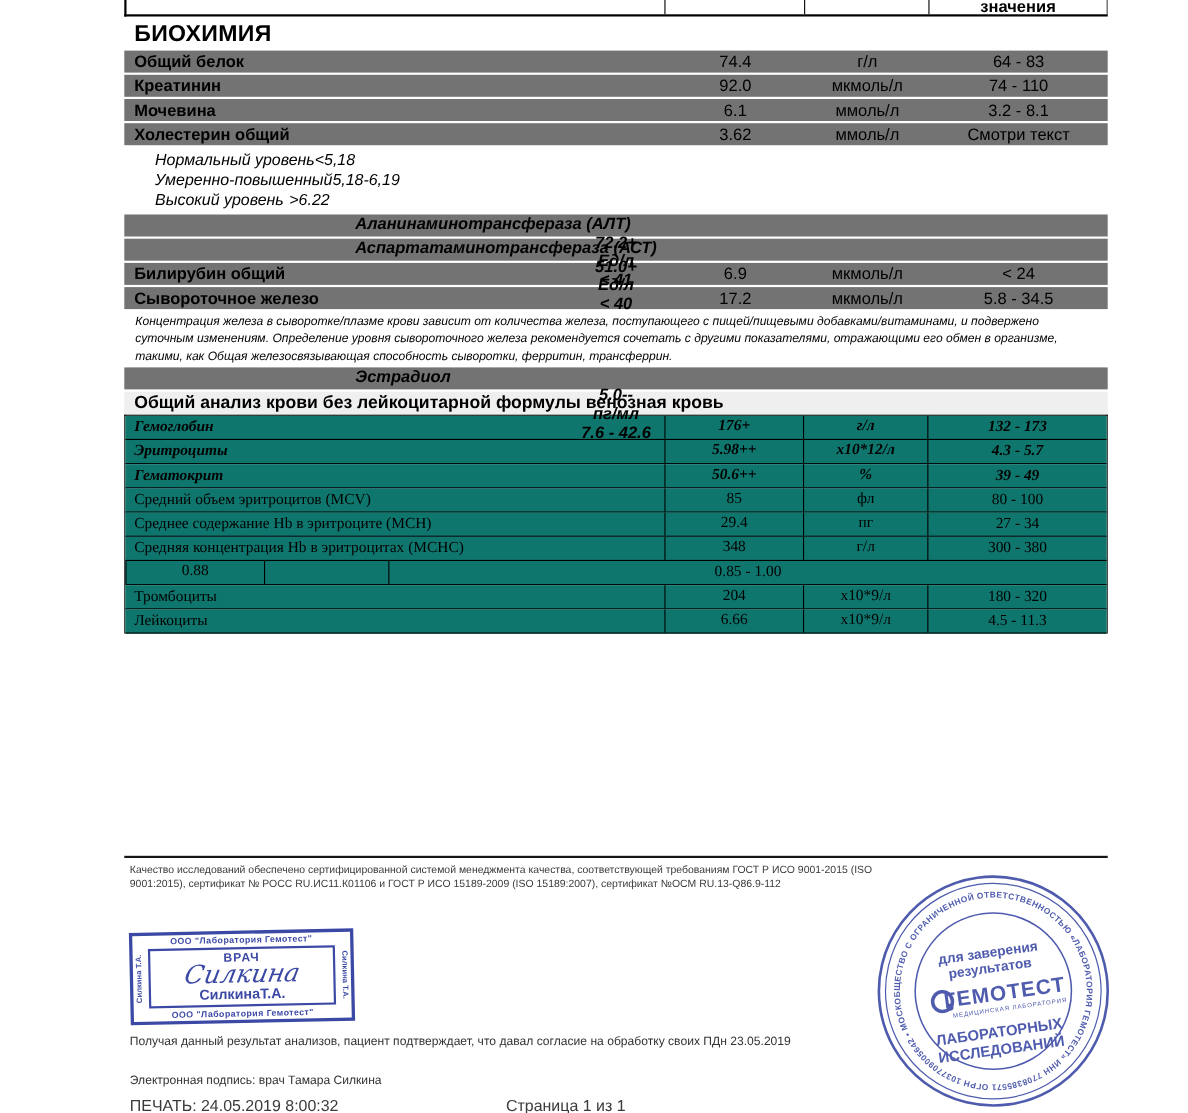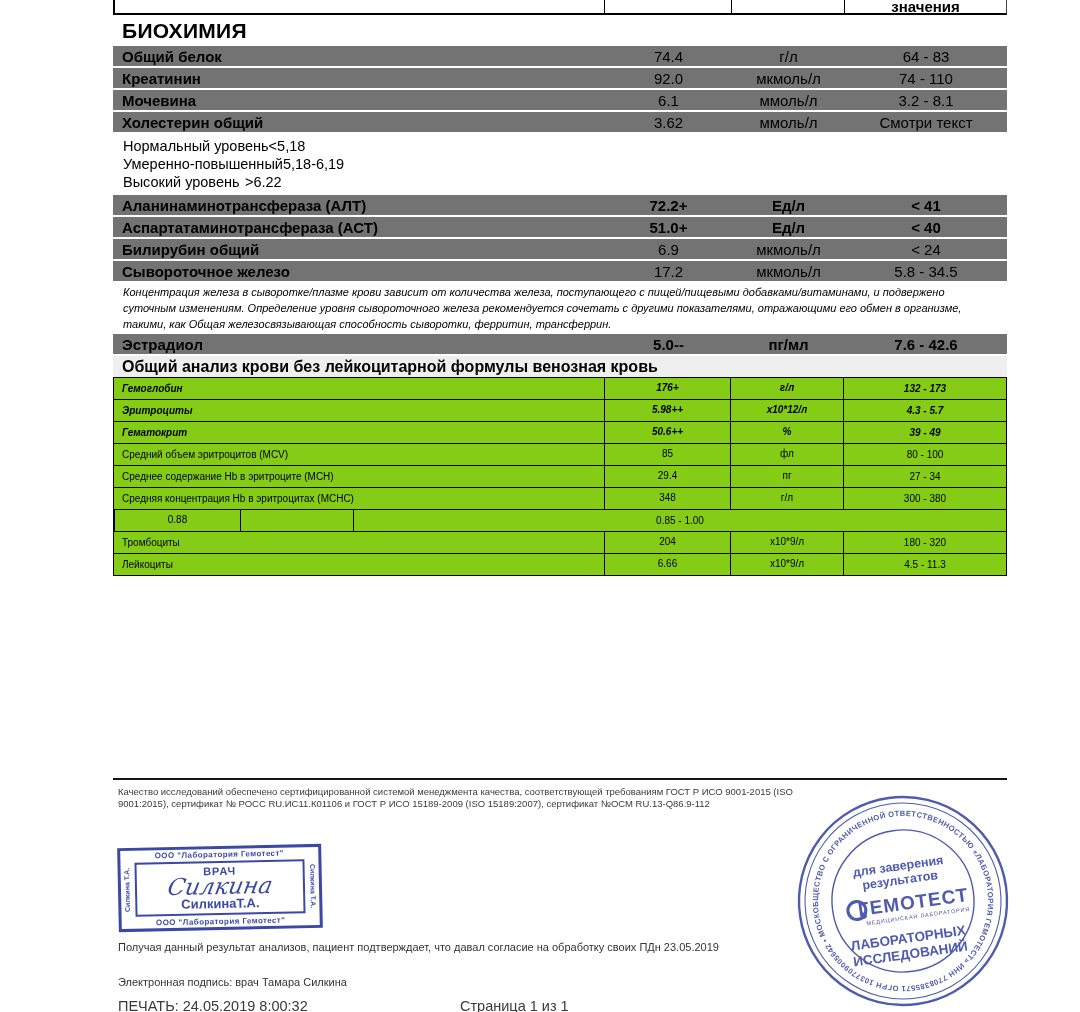--- a/index.html
+++ b/index.html
@@ -15,31 +15,31 @@
   .tophdr .h4c{width:162px;border-left:1.5px solid #000;text-align:center;font-weight:bold;font-size:15px;line-height:13px;}
 
   .bio-title{margin:4px 0 0 9px;font-size:21px;font-weight:bold;line-height:24px;letter-spacing:.3px;}
 
   .rows{margin-top:3px;}
   .row{display:flex;align-items:center;height:20px;margin-bottom:2px;background:#737373;font-size:15px;}
   .row .name{width:492px;padding-left:9px;box-sizing:border-box;font-weight:bold;}
   .row .val{width:127px;text-align:center;}
   .row .unit{width:113px;text-align:center;}
   .row .ref{width:162px;text-align:center;}
-  .row.hl{}
+  .row.hl{font-style:italic;flex-direction:column;}
   .row.hl .val,.row.hl .unit,.row.hl .ref{font-weight:bold;}
 
-  .notes{margin:5px 0 4px 10px;font-size:14.5px;line-height:18px;}
+  .notes{margin:5px 0 4px 28px;font-style:italic;font-size:14.5px;line-height:18px;}
   .notes .nl{display:inline-block;min-width:122px;}
   .iron-note{margin:3px 0 2px 10px;width:862px;font-style:italic;font-size:11px;line-height:16px;}
 
   .section-stripe{margin-top:2px;height:21px;line-height:21px;background:#efefef;font-size:16px;font-weight:bold;padding-left:9px;}
 
   .cbc{border:1.5px solid #000;border-bottom:none;}
-  .cbc .crow{display:flex;align-items:center;height:22px;box-sizing:border-box;border-bottom:1.5px solid #000;font-size:10px;background:#84cc16;}
+  .cbc .crow{display:flex;align-items:center;height:22px;box-sizing:border-box;border-bottom:1.5px solid #000;font-size:14px;background:#0f766e;font-family:Liberation Serif, serif;}
   .cbc .name{width:490px;padding-left:8px;box-sizing:border-box;}
   .cbc .val{width:127px;text-align:center;border-left:1.5px solid #000;border-right:1.5px solid #000;box-sizing:border-box;align-self:stretch;line-height:20px;}
   .cbc .unit{width:113px;text-align:center;border-right:1.5px solid #000;box-sizing:border-box;align-self:stretch;line-height:20px;}
   .cbc .ref{flex:1;text-align:center;}
   .cbc .crow.hl{font-style:italic;font-weight:bold;}
 
   .rule{position:absolute;left:113px;top:778px;width:894px;height:2px;background:#151515;}
   .cert{position:absolute;left:118px;top:786px;width:705px;font-size:9.5px;line-height:12px;color:#3a3a3a;}
 
   

